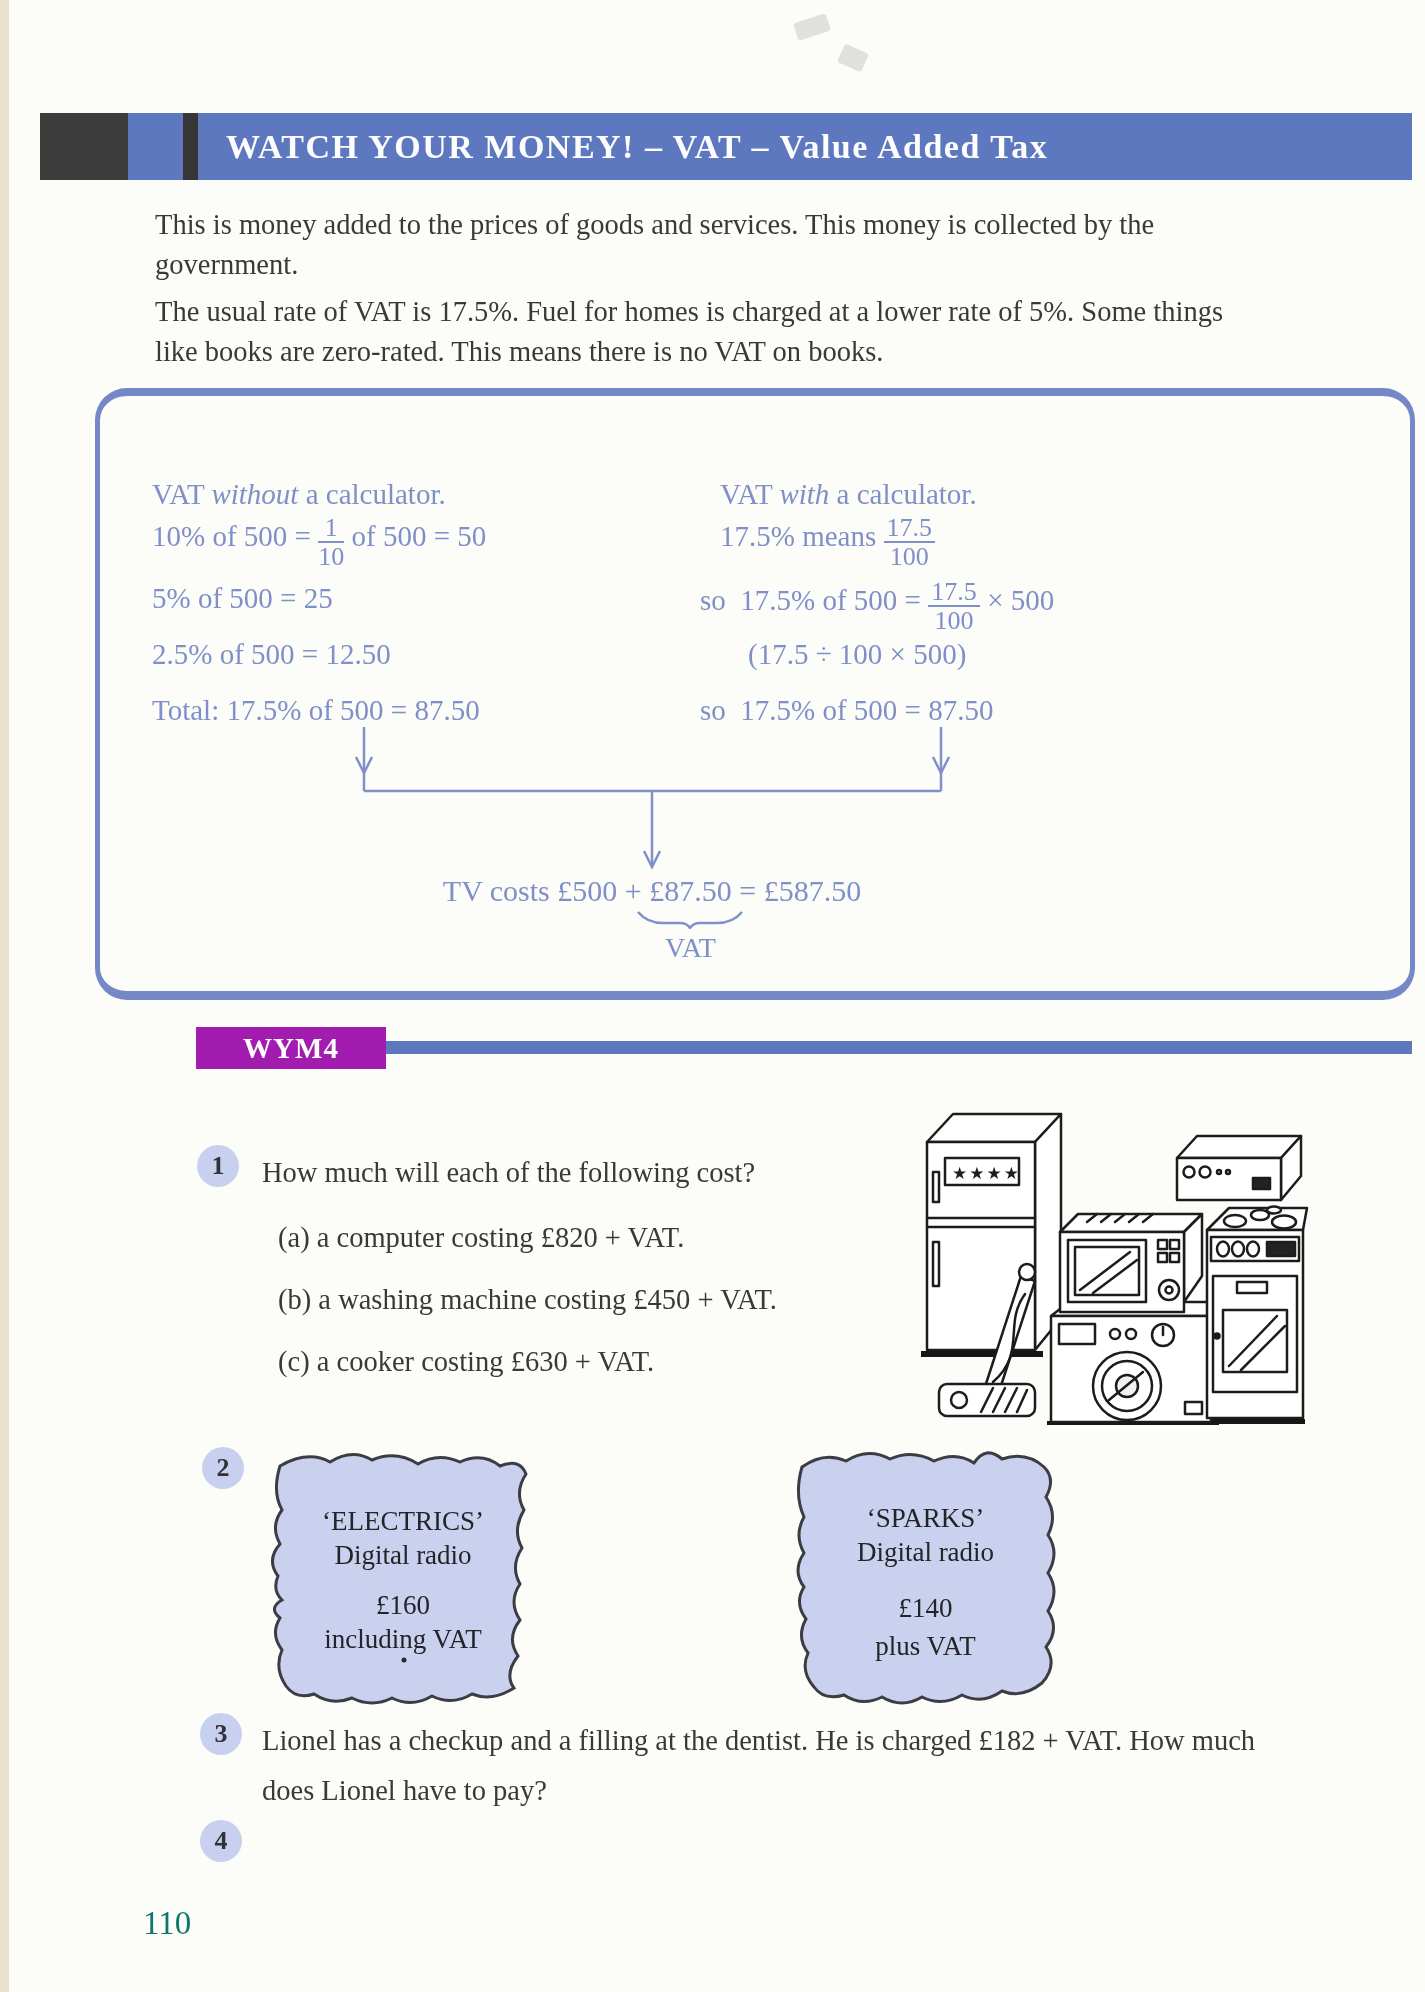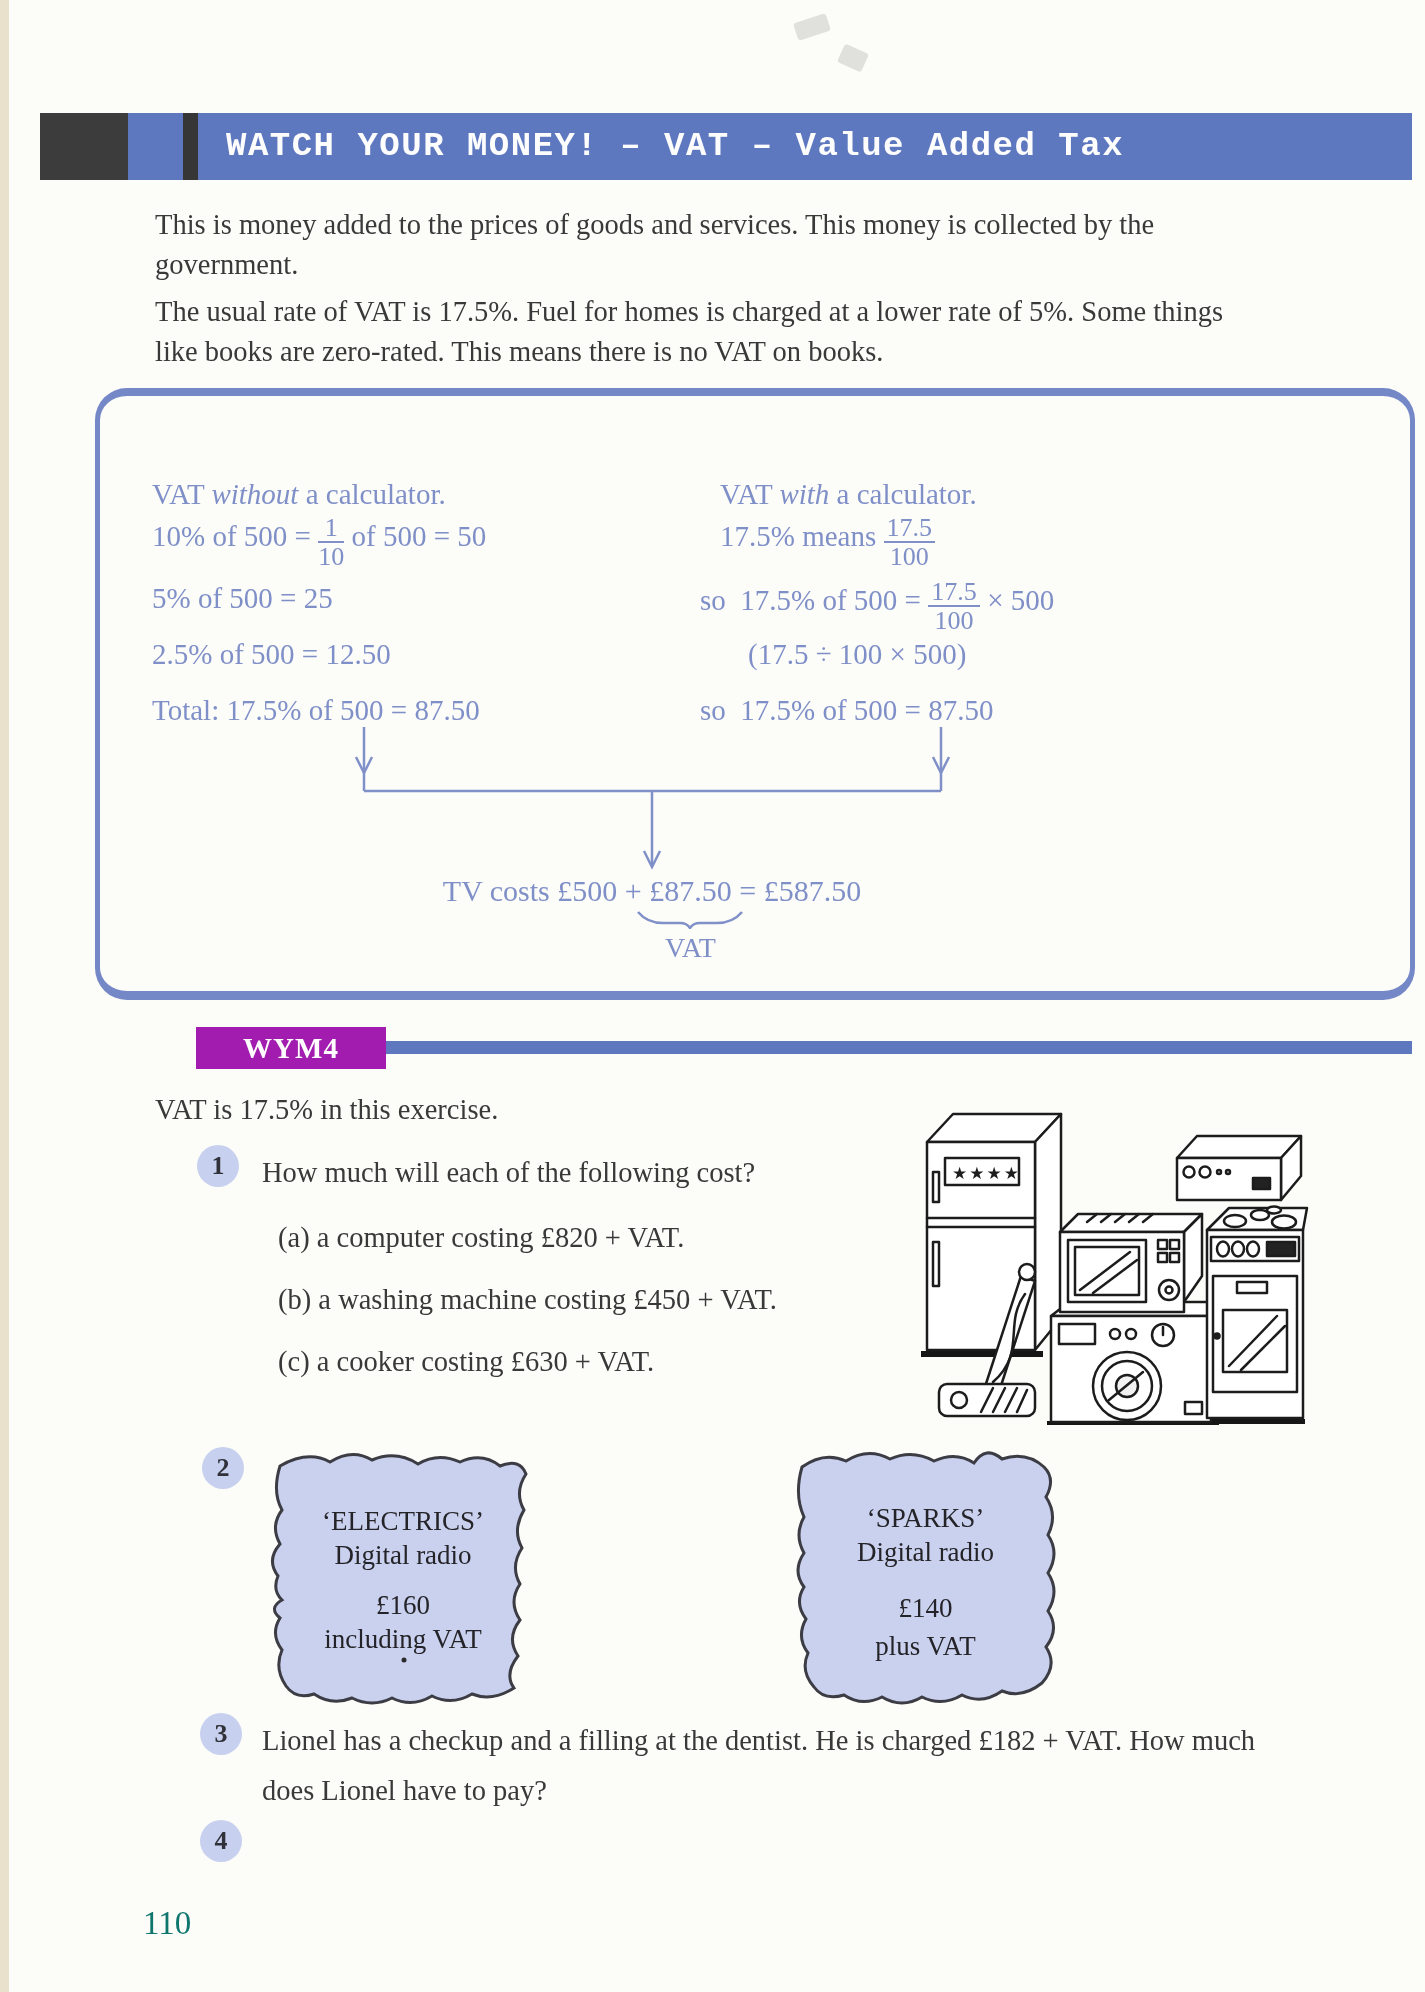--- a/index.html
+++ b/index.html
@@ -9,21 +9,21 @@
   .line{position:absolute;white-space:pre;}
 
   
   #edge{left:0;top:0;width:9px;height:1992px;background:#e9e1cc;}
 
   
   #hdr-blue{left:128px;top:113px;width:1284px;height:67px;background:#5e78c0;}
   #hdr-dark{left:40px;top:113px;width:88px;height:67px;background:#3d3c3c;}
   #hdr-tick{left:183px;top:113px;width:15px;height:67px;background:#363636;}
   #hdr-title{left:226px;top:113px;height:67px;line-height:67px;color:#fdfdfd;
-             font-size:34px;font-weight:bold;letter-spacing:1.5px;font-family:Liberation Mono, monospace;}
+             font-size:34px;font-weight:bold;letter-spacing:1.5px;}
 
   .para{font-size:28.5px;line-height:40px;color:#393939;}
 
   
   #exbox{left:95px;top:388px;width:1310px;height:595px;border:5px solid #7487c6;
          border-top-width:8px;border-bottom-width:9px;border-radius:32px;background:transparent;}
   .blue{color:#7f8fc7;}
   .bx{font-size:29px;}
   .it{font-style:italic;}
   .frac{display:inline-block;text-align:center;vertical-align:-0.75em;line-height:1.05;font-size:0.9em;}
@@ -92,21 +92,20 @@
     </svg>
 
     <div class="abs blue" id="result"><span>TV costs £500 + </span><span class="vat-mid"><span>£87.50</span><svg class="brace-svg" width="112" height="20" viewBox="0 0 112 20">
             <path d="M4,3 Q14,15 32,14 L46,14 Q53,14 56,19 Q59,14 66,14 L80,14 Q98,15 108,3" stroke="#8090c8" stroke-width="2.5" fill="none"></path>
           </svg><span class="brace-label blue">VAT</span></span><span> = £587.50</span></div>
   </div>
 
   <div class="abs" id="wym-rule"></div>
   <div class="abs" id="wym-badge">WYM4</div>
 
-  <div class="abs para" style="left:155px;top:1090px;">VAT is 17.5% in this exercise.</div>
 
   <div class="abs qbadge" style="left:197px;top:1145px;">1</div>
   <div class="abs qtext" style="left:262px;top:1148px;">How much will each of the following cost?</div>
   <div class="abs sub" style="left:278px;top:1222px;">(a) a computer costing £820 + VAT.</div>
   <div class="abs sub" style="left:278px;top:1284px;">(b) a washing machine costing £450 + VAT.</div>
   <div class="abs sub" style="left:278px;top:1346px;">(c) a cooker costing £630 + VAT.</div>
 
   <svg class="abs" style="left:875px;top:1080px;" width="440" height="345" viewBox="0 0 440 345">
     <g stroke="#1c1c1c" stroke-width="2.5" fill="#ffffff" stroke-linejoin="round" stroke-linecap="round">
 

